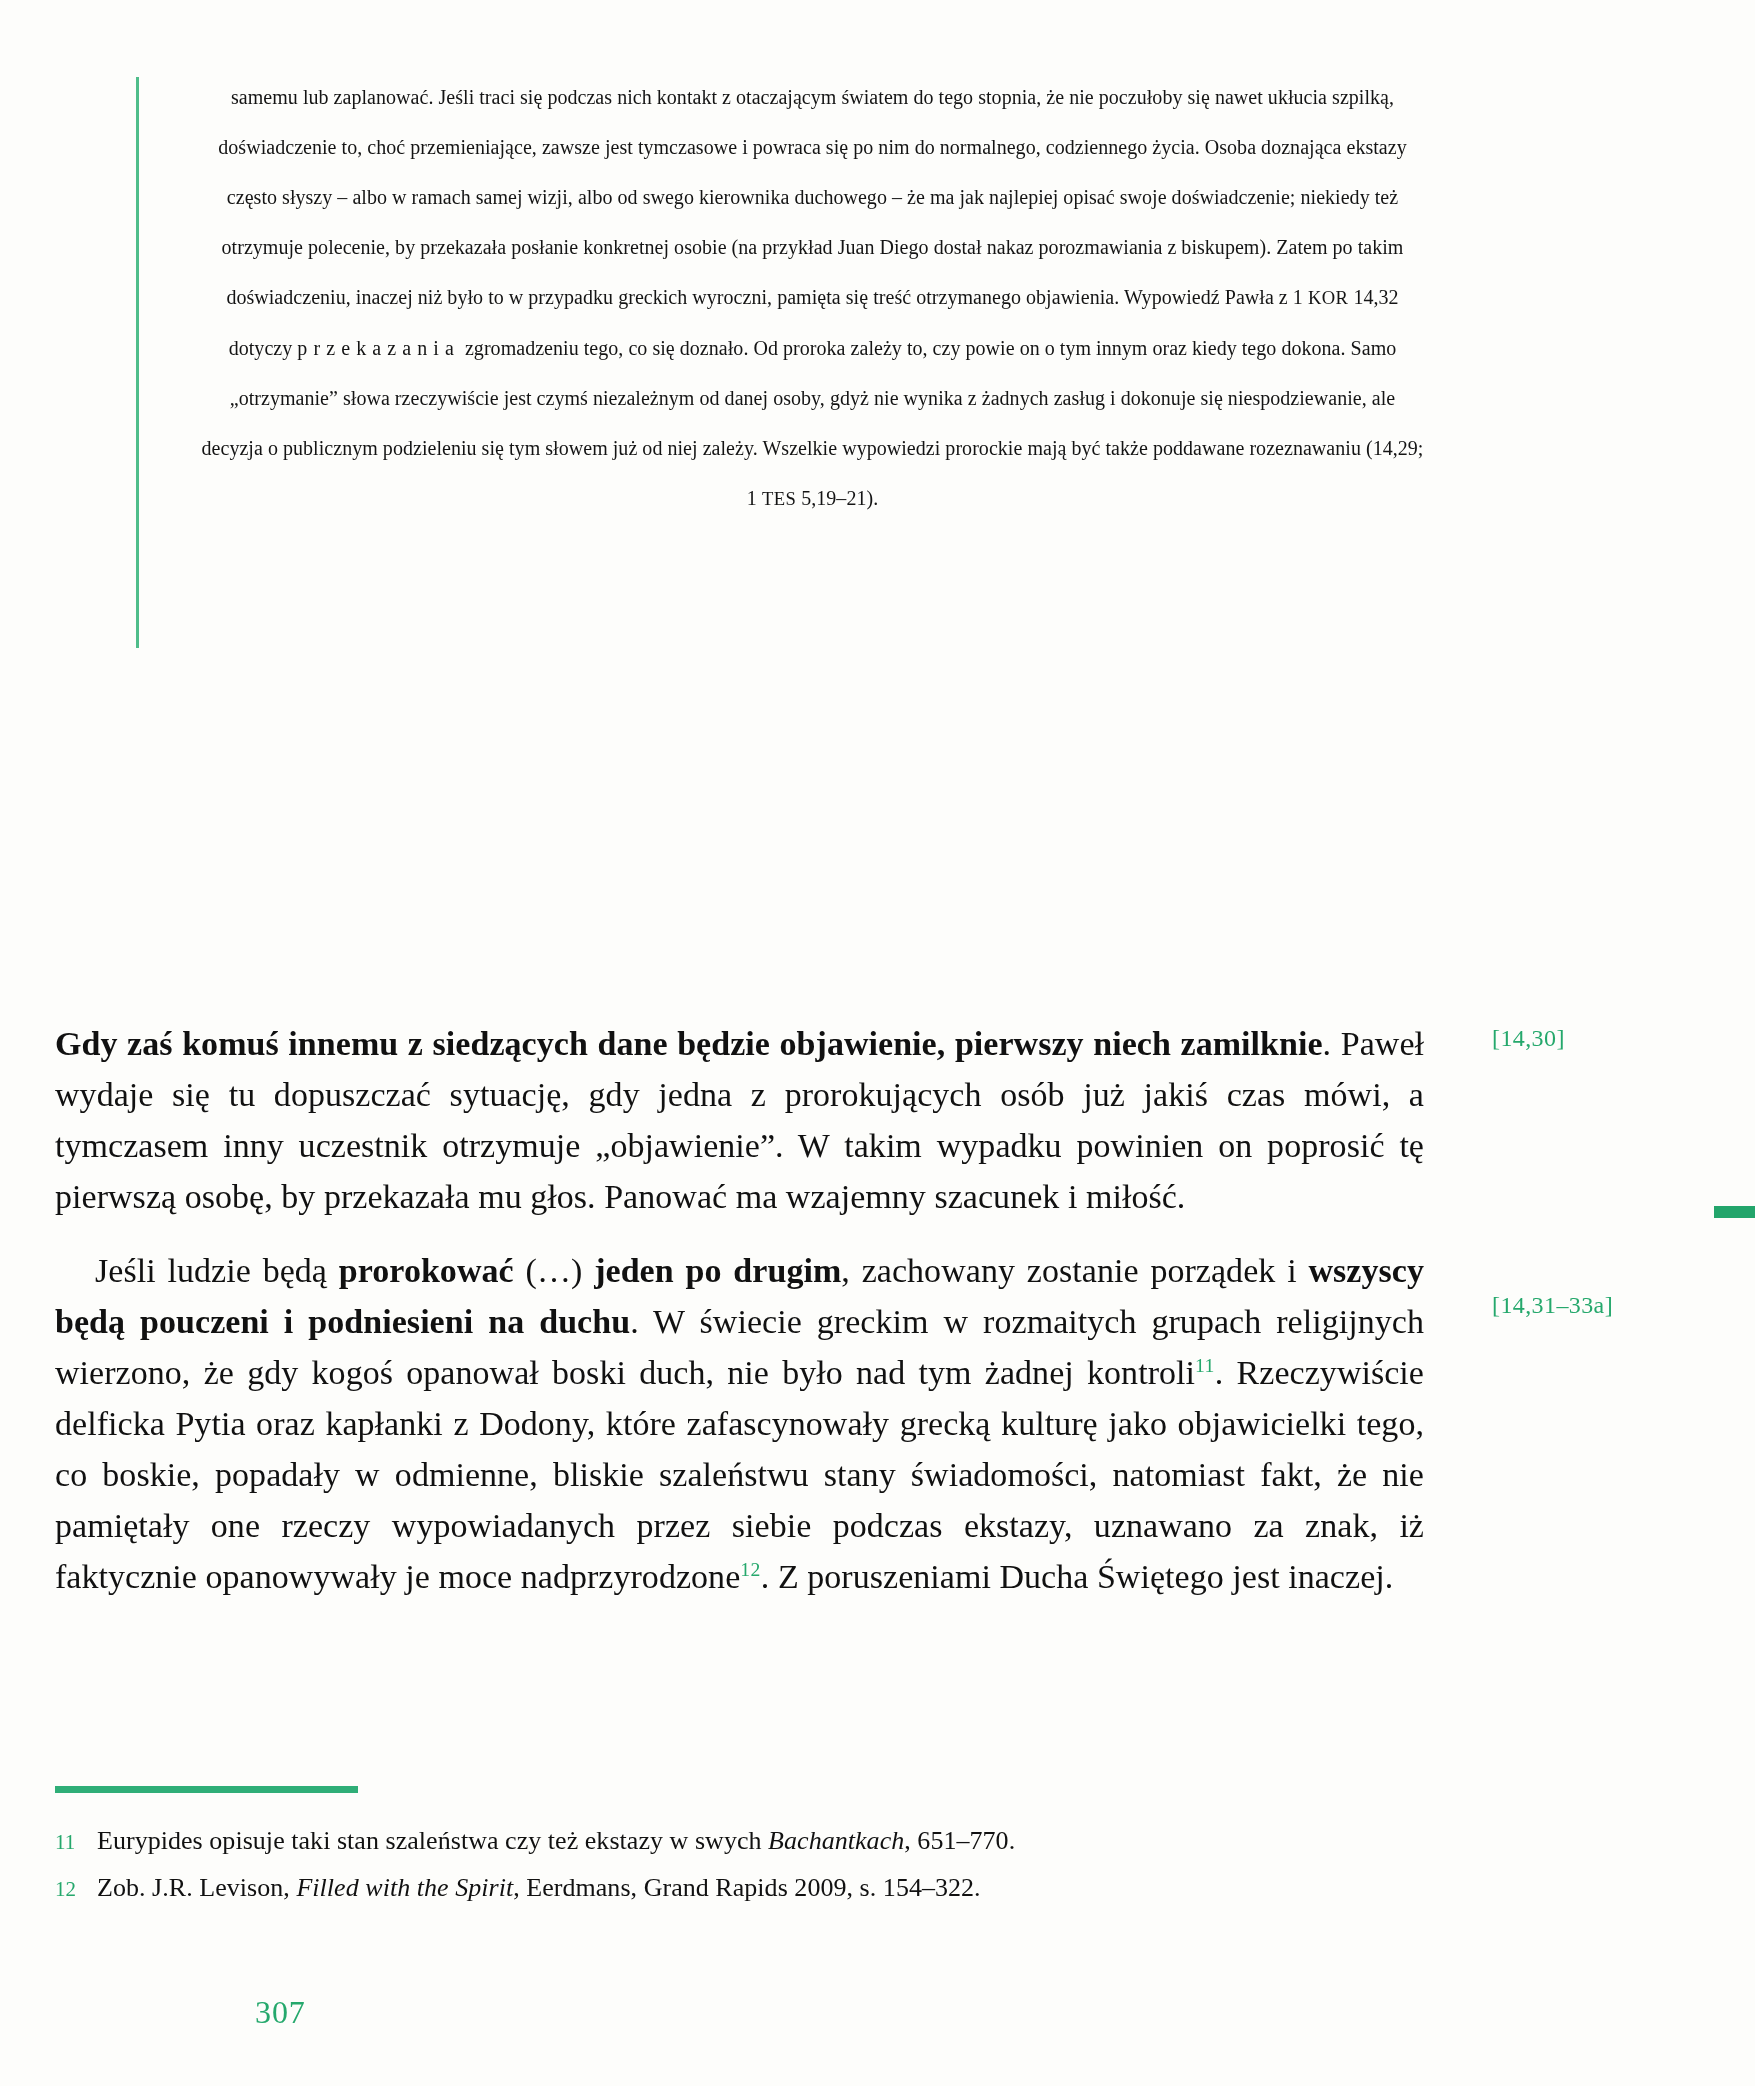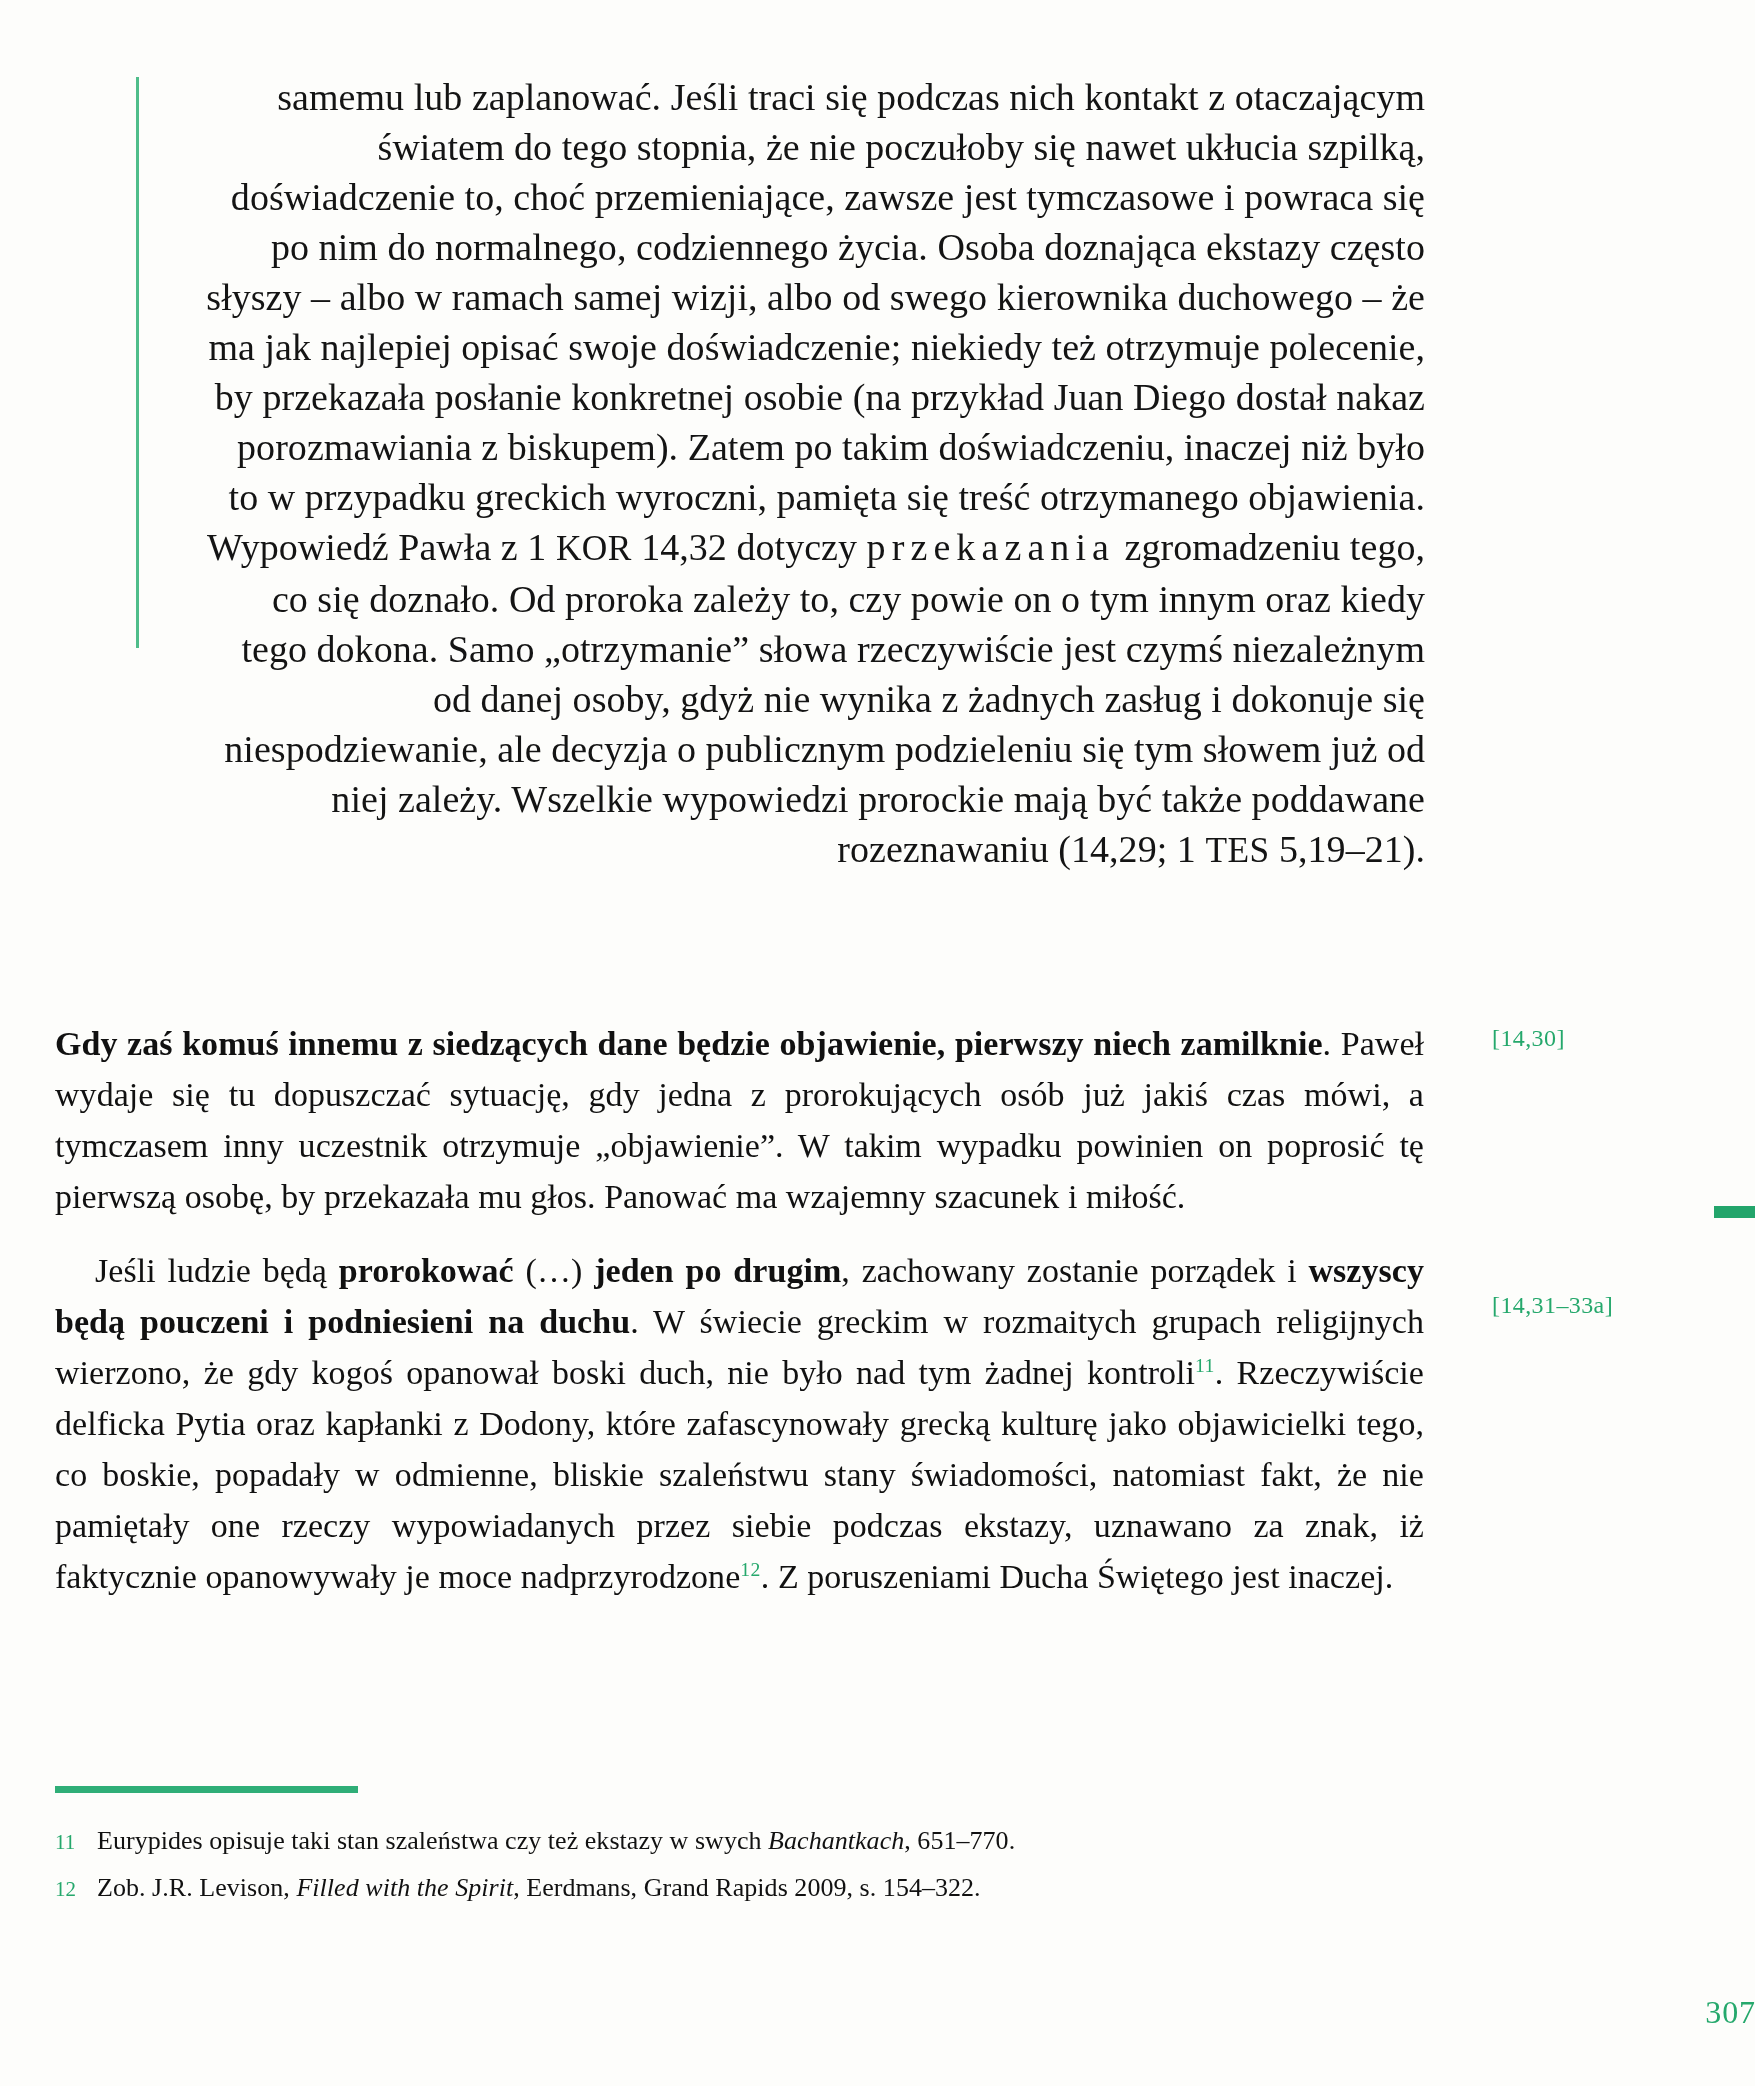--- a/index.html
+++ b/index.html
@@ -58,23 +58,23 @@
   }
   .quote-rule {
     position: absolute;
     left: -64px;
     top: 5.3px;
     width: 2.6px;
     height: 571px;
     background: #4fbd8a;
   }
   .quote-text {
-    font-size: 38px;
+    font-size: 20px;
     line-height: 50px;
-    text-align: right;
+    text-align: center;
     color: #141414;
     letter-spacing: 0.04px;
   }
 
   
   .body-col {
     position: absolute;
     left: 55px;
     top: 1018px;
     width: 1369px;
@@ -146,21 +146,21 @@
     letter-spacing: 0.04px;
   }
   .fn-text i { font-style: italic; }
 
   
   .folio {
     position: absolute;
     left: 0;
     right: 0;
     top: 1994px;
-    text-align: right;
+    text-align: left;
     font-size: 32px;
     color: #25a86c;
     letter-spacing: 0.9px;
   }
   .folio-inner {
     display: inline-block;
     margin-left: 255px;
   }
 
   

